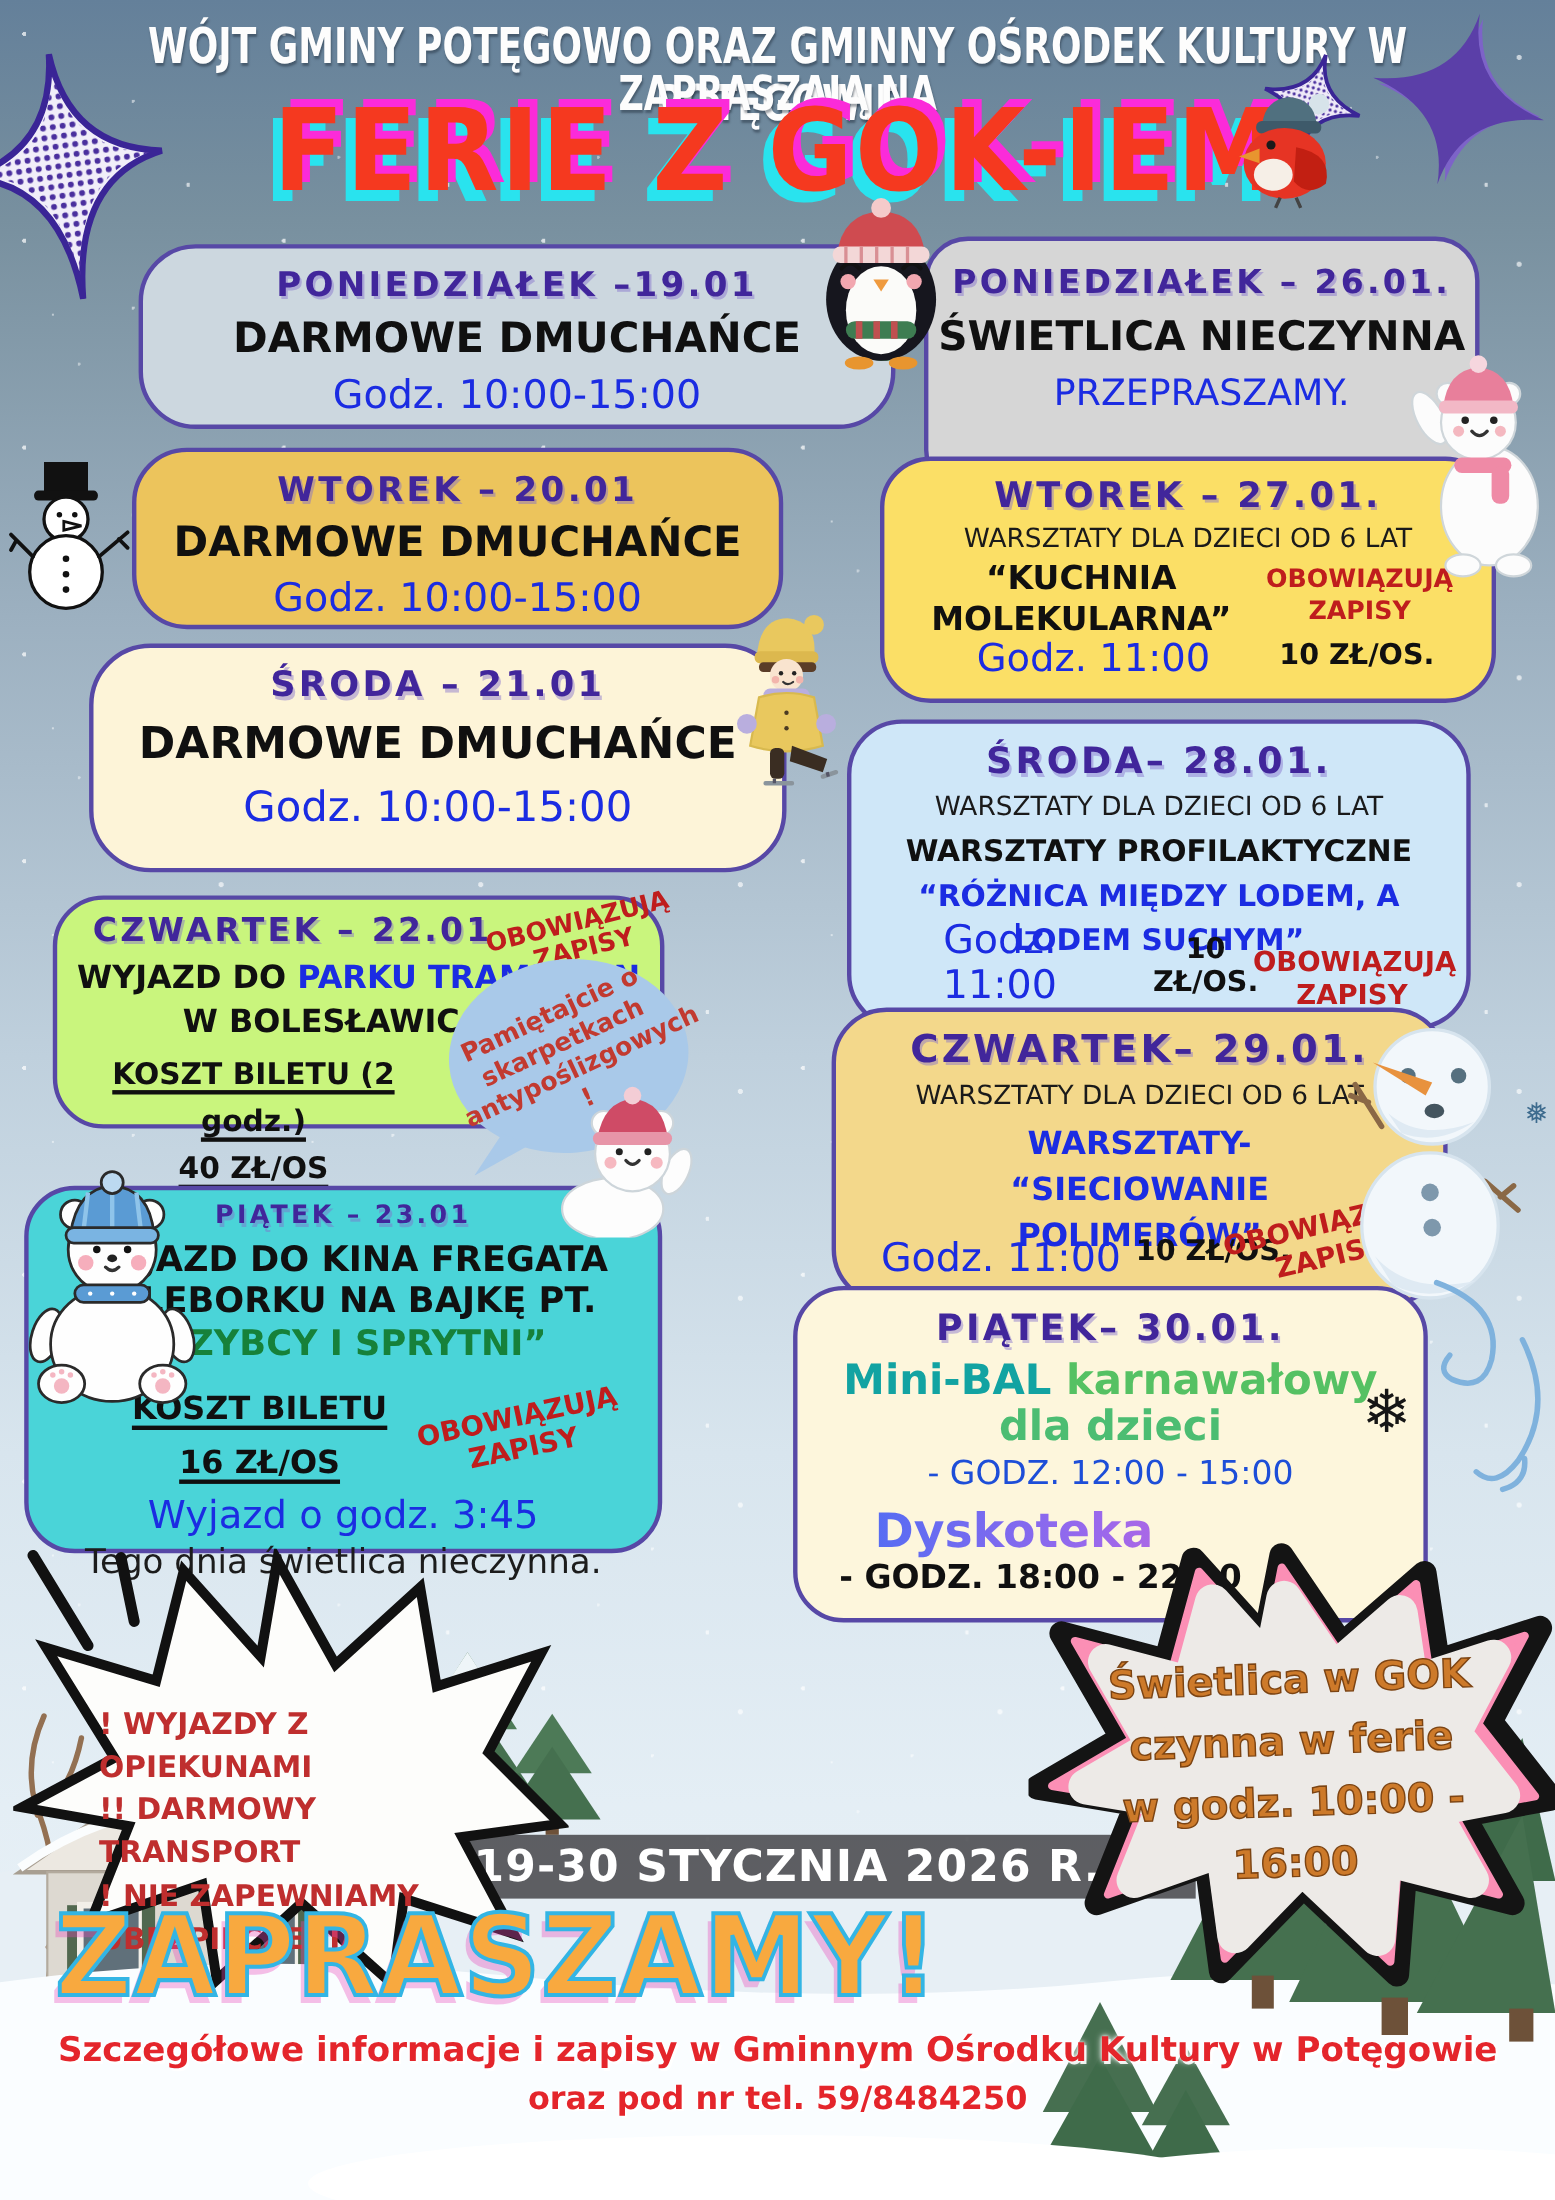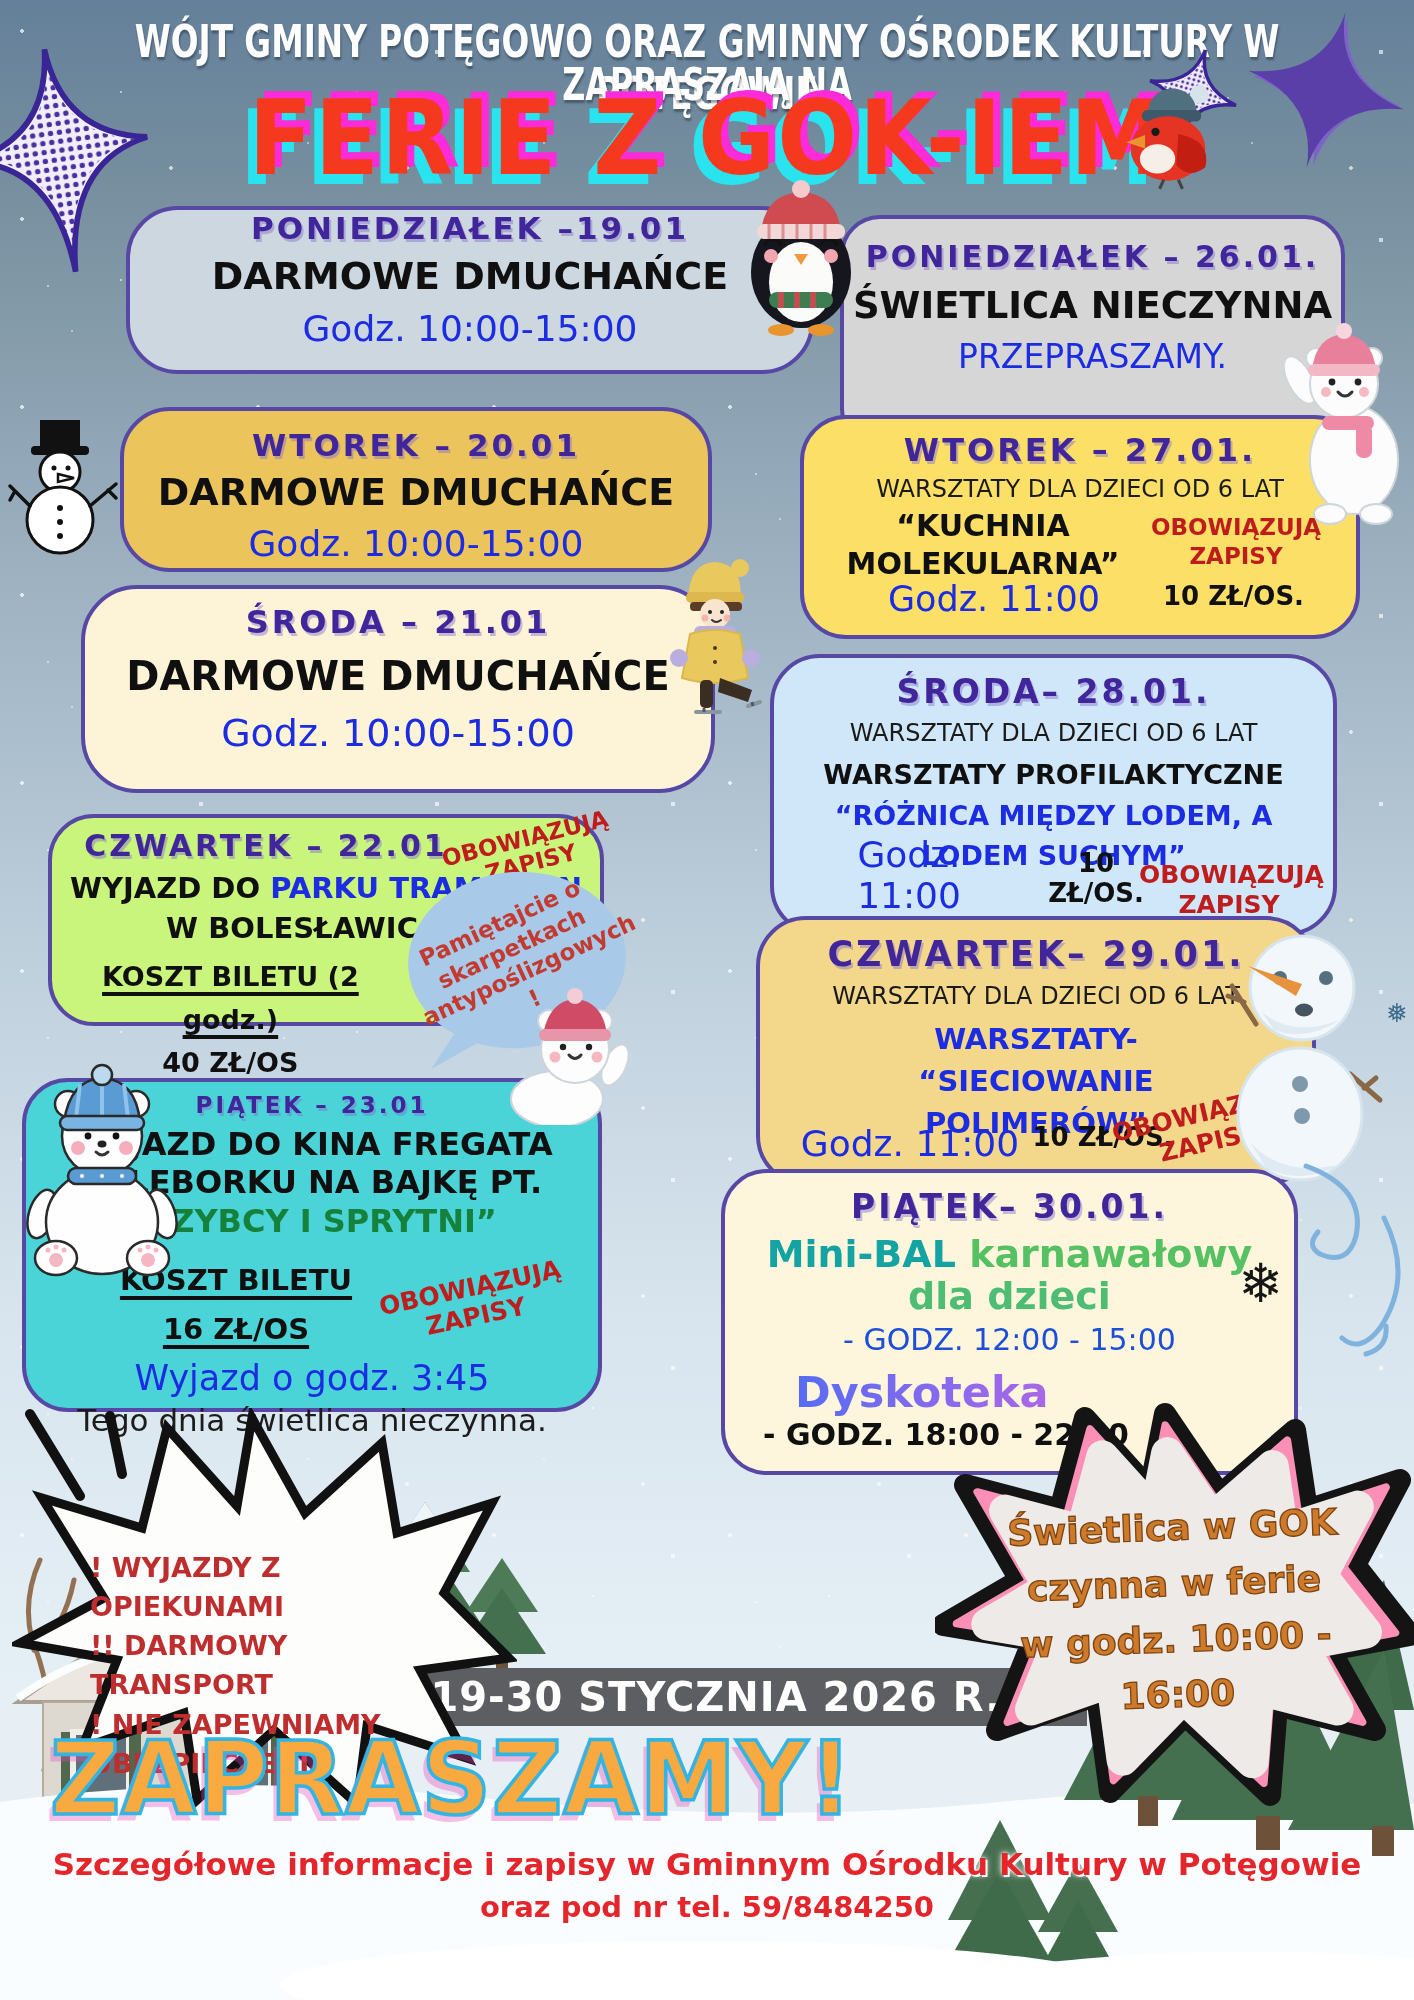--- a/index.html
+++ b/index.html
@@ -25,21 +25,21 @@
     font-size:94px; font-weight:bold; letter-spacing:2px; color:#f5391f; transform:scale(1,1.1);
     text-shadow:7px -7px 0 #fb2bd9, -9px 9px 0 #29e3ee; }
   
   .card { position:absolute; border:4px solid #5748a6; text-align:center; z-index:2; }
   .day { font-weight:bold; color:#41269b; letter-spacing:3px; text-shadow:2px 3px 0 rgba(130,110,205,.45); }
   .bk { color:#101010; font-weight:bold; }
   .bl { color:#1b2ce2; }
   .blb { color:#1b2ce2; font-weight:bold; }
   .rd { color:#bf1d1d; font-weight:bold; }
   .un { text-decoration:underline; text-decoration-thickness:3.5px; text-underline-offset:6px; }
-  #card-mon19 { left:126px; top:206px; width:688px; height:168px; background:#ccd7df; border-radius:52px; padding-top:0; }
+  #card-mon19 { left:126px; top:222px; width:688px; height:168px; background:#ccd7df; border-radius:52px; padding-top:15px; }
   #card-mon19 .day { font-size:31px; }
   #card-mon19 .ttl { font-size:38px; margin-top:8px; }
   #card-mon19 .tm  { font-size:36px; margin-top:10px; }
   #card-tue20 { left:120px; top:407px; width:592px; height:165px; background:#ecc45c; border-radius:50px; padding-top:16px; }
   #card-tue20 .day { font-size:31px; }
   #card-tue20 .ttl { font-size:38px; margin-top:7px; }
   #card-tue20 .tm  { font-size:36px; margin-top:9px; }
   #card-wed21 { left:81px; top:585px; width:634px; height:208px; background:#fdf4d8; border-radius:56px; padding-top:14px; }
   #card-wed21 .day { font-size:32px; }
   #card-wed21 .ttl { font-size:40px; margin-top:12px; }

